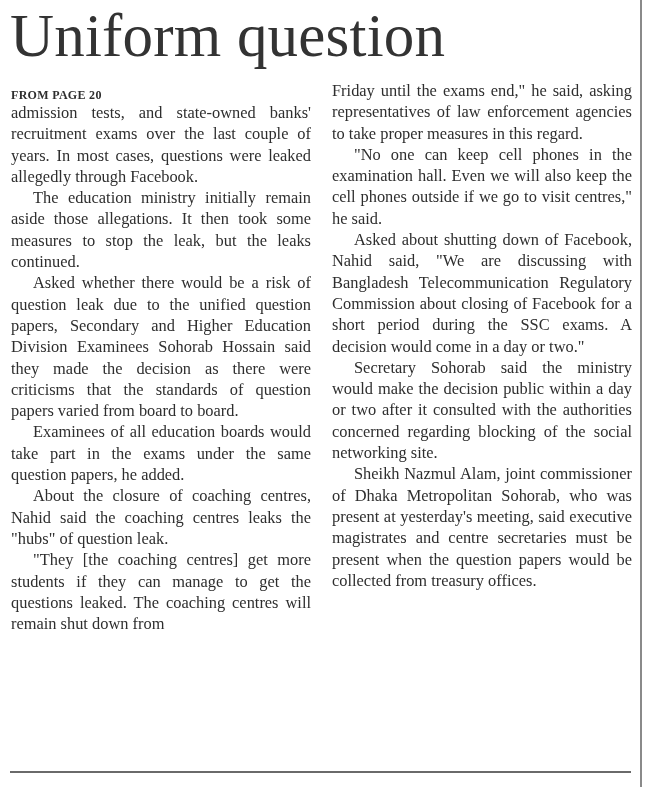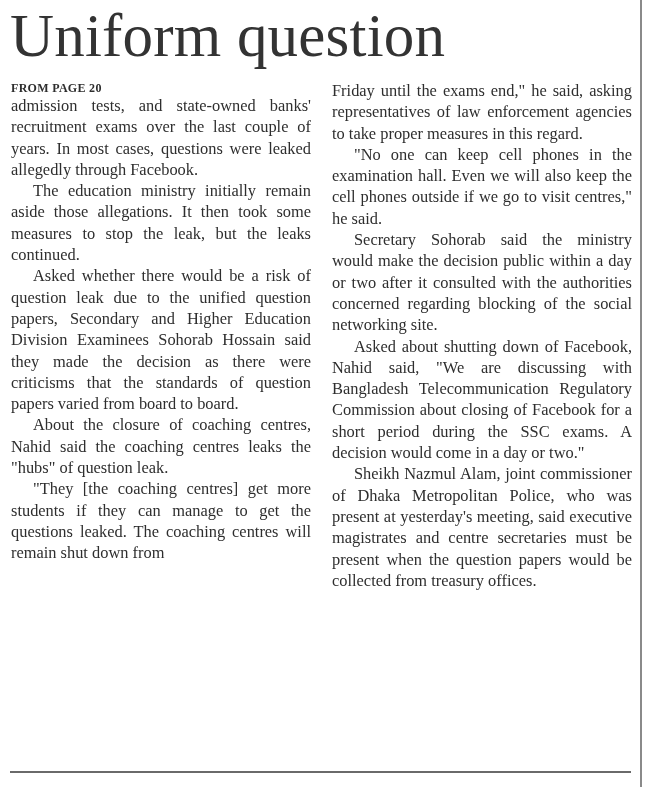--- a/index.html
+++ b/index.html
@@ -12,43 +12,44 @@
   .headline {
     position: absolute; left: 10px; top: -4px; margin: 0;
     font-size: 61px; font-weight: normal; letter-spacing: 0.2px;
     color: #333333; line-height: 80px; white-space: nowrap;
   }
   .col { position: absolute; top: 80px; width: 300px; font-size: 16.4px; line-height: 21.3px; }
   .col.left { left: 11px; }
   .col.right { left: 332px; top: 80px; }
   .jump {
     font-size: 12px; font-weight: bold; letter-spacing: 0.3px; color: #2e2e2e;
-    line-height: 16px; margin: 0 0 -1px 0; padding-top: 0;
+    line-height: 16px; margin: 7px 0 -1px 0; padding-top: 0;
   }
   .col p { margin: 0; text-align: justify; text-align-last: left; hyphens: none; }
   .col p.indent { text-indent: 22px; }
   .bottom-rule { position: absolute; left: 10px; top: 771px; width: 621px; height: 2px; background: #6a6a6a; }
 </style>
 </head>
 <body>
 
 <div class="right-rule"></div>
 
 <h1 class="headline">Uniform question</h1>
 
 <div class="col left">
   <div class="jump">FROM PAGE 20</div>
   <p>admission tests, and state-owned banks' recruitment exams over the last couple of years. In most cases, questions were leaked allegedly through Facebook.</p>
   <p class="indent">The education ministry initially remain aside those allegations. It then took some measures to stop the leak, but the leaks continued.</p>
   <p class="indent">Asked whether there would be a risk of question leak due to the unified question papers, Secondary and Higher Education Division Examinees Sohorab Hossain said they made the decision as there were criticisms that the standards of question papers varied from board to board.</p>
+  <p class="indent">Examinees of all education boards would take part in the exams under the same question papers, he added.</p>
   <p class="indent">About the closure of coaching centres, Nahid said the coaching centres leaks the "hubs" of question leak.</p>
   <p class="indent">"They [the coaching centres] get more students if they can manage to get the questions leaked. The coaching centres will remain shut down from</p>
 </div>
 
 <div class="col right">
   <p>Friday until the exams end," he said, asking representatives of law enforcement agencies to take proper measures in this regard.</p>
   <p class="indent">"No one can keep cell phones in the examination hall. Even we will also keep the cell phones outside if we go to visit centres," he said.</p>
+  <p class="indent">Asked about shutting down of Facebook, Nahid said, "We are discussing with Bangladesh Telecommunication Regulatory Commission about closing of Facebook for a short period during the SSC exams. A decision would come in a day or two."</p>
   <p class="indent">Secretary Sohorab said the ministry would make the decision public within a day or two after it consulted with the authorities concerned regarding blocking of the social networking site.</p>
-  <p class="indent">Asked about shutting down of Facebook, Nahid said, "We are discussing with Bangladesh Telecommunication Regulatory Commission about closing of Facebook for a short period during the SSC exams. A decision would come in a day or two."</p>
-  <p class="indent">Sheikh Nazmul Alam, joint commissioner of Dhaka Metropolitan Police, who was present at yesterday's meeting, said executive magistrates and centre secretaries must be present when the question papers would be collected from treasury offices.</p>
+  <p class="indent">Sheikh Nazmul Alam, joint commissioner of Dhaka Metropolitan Sohorab, who was present at yesterday's meeting, said executive magistrates and centre secretaries must be present when the question papers would be collected from treasury offices.</p>
 </div>
 
 <div class="bottom-rule"></div>
 
 </body></html>

